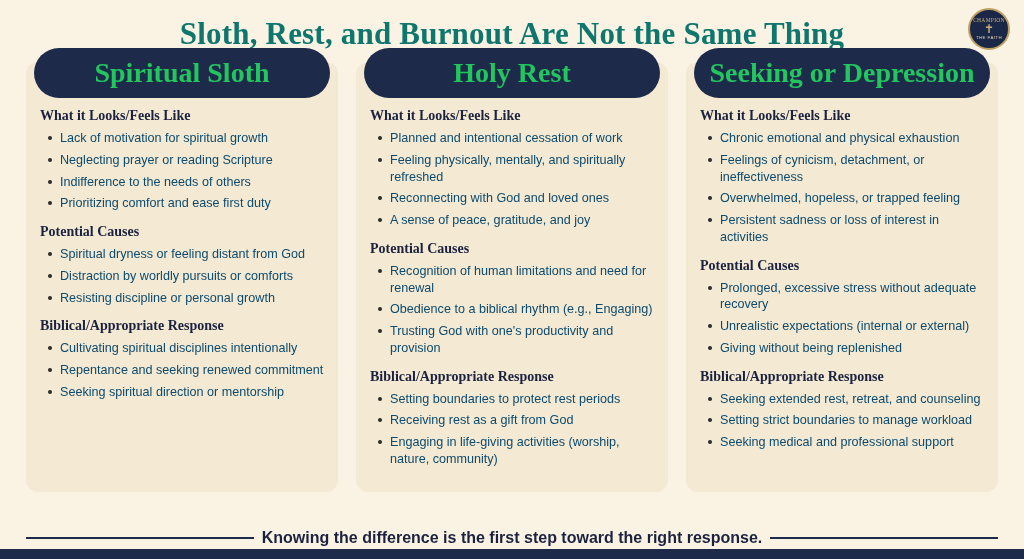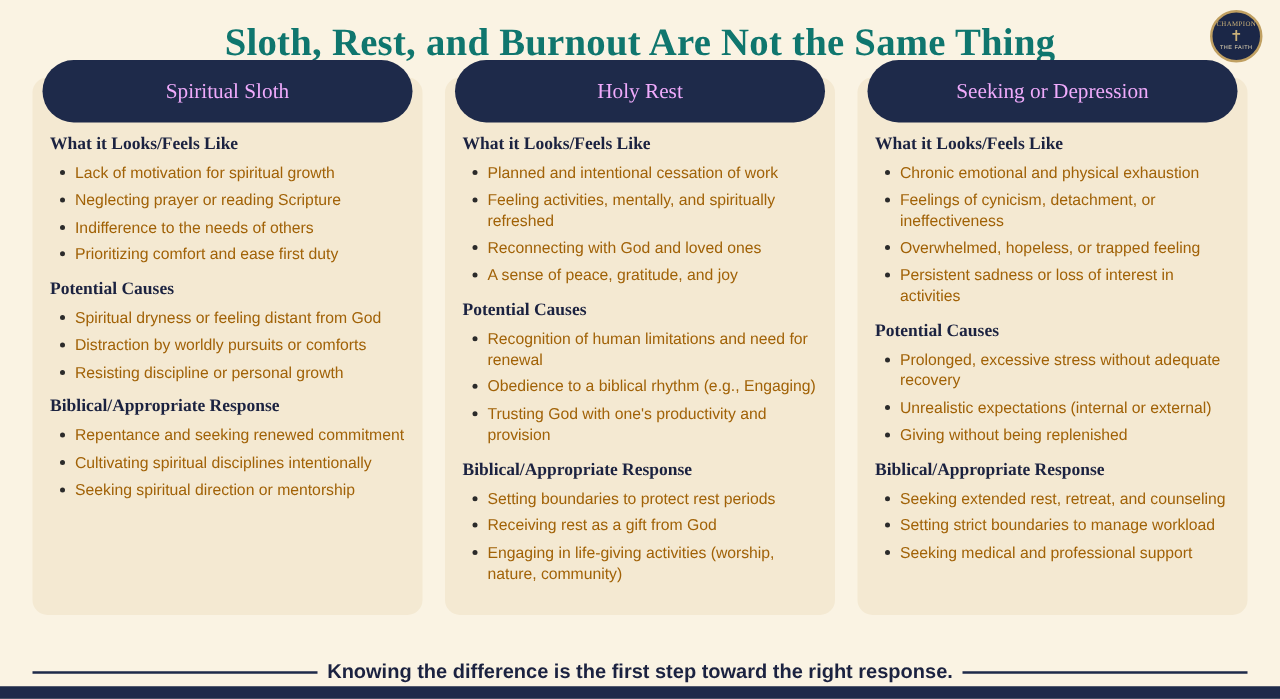--- a/index.html
+++ b/index.html
@@ -93,23 +93,23 @@
     height: 50px;
     margin: -2px 8px 0 8px;
     display: flex;
     align-items: center;
     justify-content: center;
     position: relative;
     top: -12px;
   }
   .col-header span {
     font-family: "Liberation Serif", serif;
-    font-weight: normal;
-    font-size: 17px;
-    color: #f0abfc;
+    font-weight: bold;
+    font-size: 28px;
+    color: #22c55e;
   }
   .col-body {
     padding: 0 14px 4px 14px;
     margin-top: -6px;
   }
   .sec-heading {
     font-family: "Liberation Serif", serif;
     font-weight: bold;
     font-size: 14px;
     color: #1b2240;
@@ -120,21 +120,21 @@
   ul.items {
     list-style: none;
     margin: 0;
     padding: 0 0 0 6px;
   }
   ul.items li {
     position: relative;
     padding-left: 14px;
     font-size: 12.6px;
     line-height: 1.33;
-    color: #a16207;
+    color: #0c4a6e;
     margin-bottom: 5px;
   }
   ul.items li:before {
     content: "";
     position: absolute;
     left: 2px;
     top: 6px;
     width: 4px;
     height: 4px;
     background: #2b2b2b;
@@ -203,36 +203,36 @@
           <li>Prioritizing comfort and ease first duty</li>
         </ul>
         <div class="sec-heading">Potential Causes</div>
         <ul class="items">
           <li>Spiritual dryness or feeling distant from God</li>
           <li>Distraction by worldly pursuits or comforts</li>
           <li>Resisting discipline or personal growth</li>
         </ul>
         <div class="sec-heading">Biblical/Appropriate Response</div>
         <ul class="items">
+          <li>Cultivating spiritual disciplines intentionally</li>
           <li>Repentance and seeking renewed commitment</li>
-          <li>Cultivating spiritual disciplines intentionally</li>
           <li>Seeking spiritual direction or mentorship</li>
         </ul>
       </div>
     </div>
 
     <div class="col">
       <div class="col-header">
         <span>Holy Rest</span>
       </div>
       <div class="col-body">
         <div class="sec-heading first">What it Looks/Feels Like</div>
         <ul class="items">
           <li>Planned and intentional cessation of work</li>
-          <li>Feeling activities, mentally, and spiritually refreshed</li>
+          <li>Feeling physically, mentally, and spiritually refreshed</li>
           <li>Reconnecting with God and loved ones</li>
           <li>A sense of peace, gratitude, and joy</li>
         </ul>
         <div class="sec-heading">Potential Causes</div>
         <ul class="items">
           <li>Recognition of human limitations and need for renewal</li>
           <li>Obedience to a biblical rhythm (e.g., Engaging)</li>
           <li>Trusting God with one's productivity and provision</li>
         </ul>
         <div class="sec-heading">Biblical/Appropriate Response</div>

